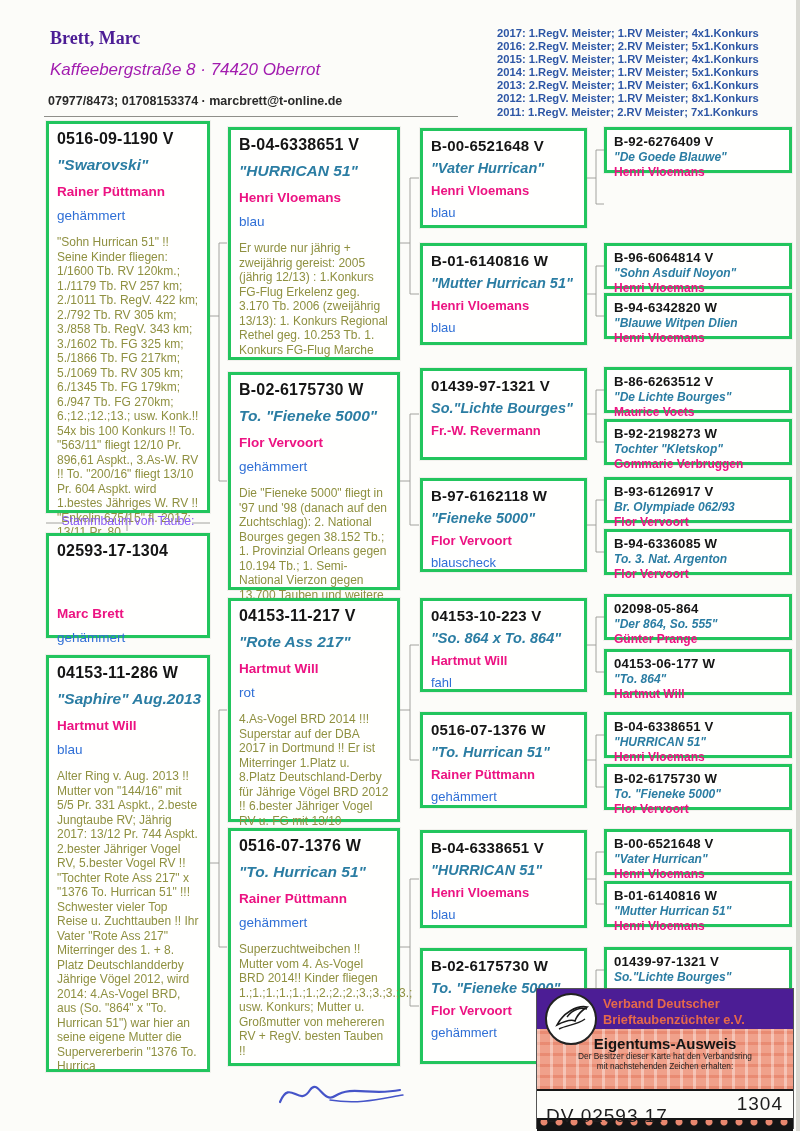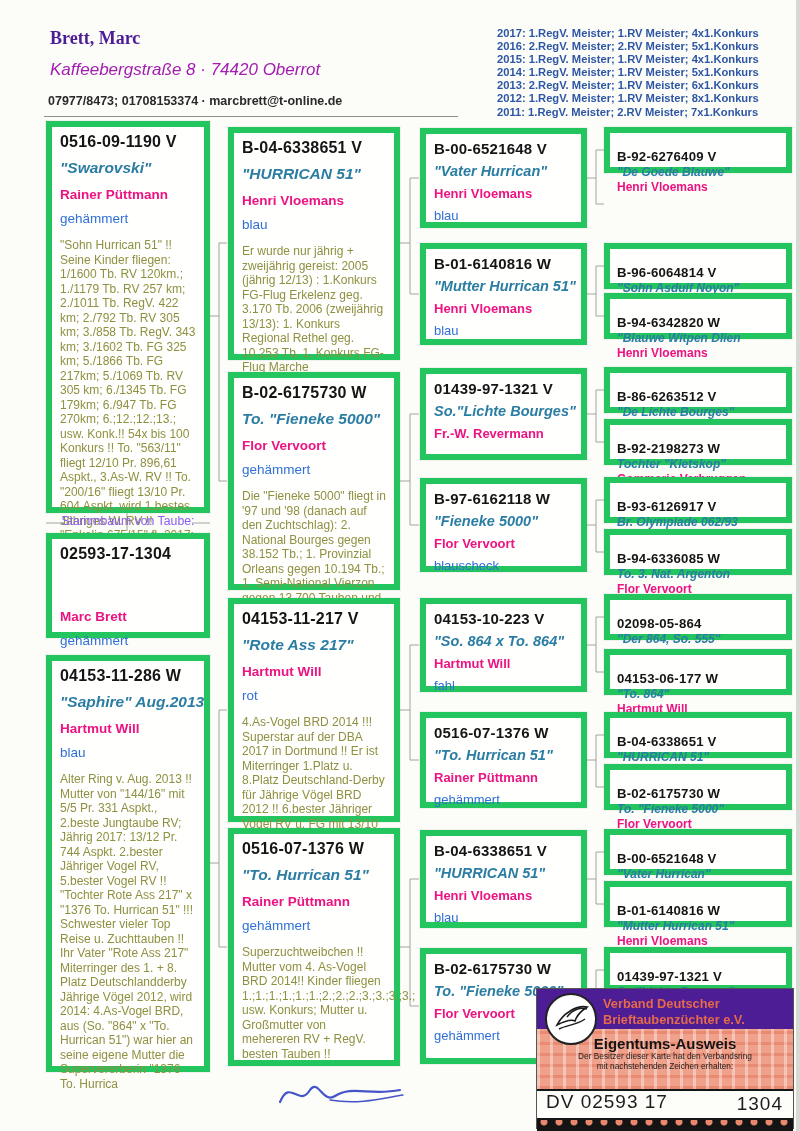--- a/index.html
+++ b/index.html
@@ -8,50 +8,50 @@
   .scan-edge{position:absolute;right:0;top:0;width:4px;height:100%;background:#d9d9d3;}
 
   
   .h-name{position:absolute;left:50px;top:28px;font-family:"Liberation Serif",serif;font-size:18px;font-weight:bold;color:#4c1d95;}
   .h-addr{position:absolute;left:50px;top:60px;font-size:17px;font-style:italic;color:#a21caf;}
   .h-contact{position:absolute;left:48px;top:94px;font-size:12.5px;font-weight:bold;color:#2a2a2a;}
   .h-rule{position:absolute;left:44px;top:116px;width:414px;height:1px;background:#8f8f8a;}
   .ach{position:absolute;left:497px;top:27px;width:260px;font-size:11.2px;font-weight:bold;color:#2d56a5;line-height:13.1px;white-space:nowrap;}
 
   
-  .pbox{position:absolute;background:#fffffe;border:6px solid #22c55e;box-sizing:border-box;padding:6px 8px;box-shadow:0 0 0 1px rgba(160,160,150,.12);}
+  .pbox{position:absolute;background:#fffffe;border:3px solid #22c55e;box-sizing:border-box;padding:6px 8px;box-shadow:0 0 0 1px rgba(160,160,150,.12);}
   .ring{font-size:16px;font-weight:bold;color:#151515;letter-spacing:.2px;white-space:nowrap;}
   .pname{margin-top:8px;font-size:15.5px;font-weight:bold;font-style:italic;color:#2b7da3;white-space:nowrap;}
   .breeder{margin-top:10px;font-size:13.5px;font-weight:bold;color:#ec1382;white-space:nowrap;}
   .pcolor{margin-top:9px;font-size:13.5px;color:#2f6fd6;}
   .pdesc{margin-top:12px;font-size:12px;line-height:1.21;color:#8f9040;}
   .subject .breeder{margin-top:46px;}
   .mid .ring{font-size:15px;}
   .mid .pname{margin-top:6px;font-size:14.5px;}
   .mid .breeder{margin-top:7px;font-size:13px;}
   .mid .pcolor{margin-top:7px;font-size:13px;}
-  .small{padding:16px 7px;}
+  .small{padding:4px 7px;}
   .small .ring{font-size:13.2px;}
   .small .pname{margin-top:1px;font-size:12px;}
   .small .breeder{margin-top:1px;font-size:12px;}
   .tree-label{position:absolute;left:46px;top:514px;width:164px;text-align:center;font-size:12.3px;color:#8b5cf6;}
 
   
   .stamp{position:absolute;left:536px;top:988px;width:258px;height:141px;z-index:6;border:1px solid #555;box-sizing:border-box;background:#f0a18b;}
   .stamp-top{position:relative;height:40px;background:#4c1d95;}
   .stamp-org{position:absolute;left:66px;top:7px;font-size:12.8px;font-weight:bold;color:#e5694a;line-height:16px;}
   .dove{position:absolute;left:8px;top:4px;width:52px;height:52px;border-radius:50%;background:#fff;border:2px solid #222;box-sizing:border-box;z-index:2;}
   .stamp-mid{position:relative;height:60px;background-color:#f0a18b;
     background-image:repeating-linear-gradient(90deg,rgba(255,255,255,.38) 0 3px,transparent 3px 13px),
                      repeating-linear-gradient(0deg,rgba(224,112,85,.45) 0 3px,transparent 3px 11px);
     text-align:center;}
   .stamp-title{padding-top:6px;font-size:15px;font-weight:bold;color:#141414;}
   .stamp-note{font-size:8.3px;color:#242424;line-height:9.6px;}
   .stamp-strip{position:relative;height:27px;background:#fdfdfa;border-top:2px solid #161616;border-bottom:2px solid #161616;}
-  .strip-l{position:absolute;left:9px;top:0;font-size:19px;color:#1d1d1d;letter-spacing:1px;}
+  .strip-l{position:absolute;left:9px;top:14px;font-size:19px;color:#1d1d1d;letter-spacing:1px;}
   .strip-r{position:absolute;right:10px;top:2px;font-size:19px;color:#1d1d1d;letter-spacing:1px;}
   .stamp-bot{height:13px;background:#141414;
     background-image:radial-gradient(circle at 7px 2px,#e8876e 3px,transparent 4px);
     background-size:15px 13px;}
 </style>
 </head>
 <body>
 
 <div id="page">
   <div class="scan-edge"></div>

